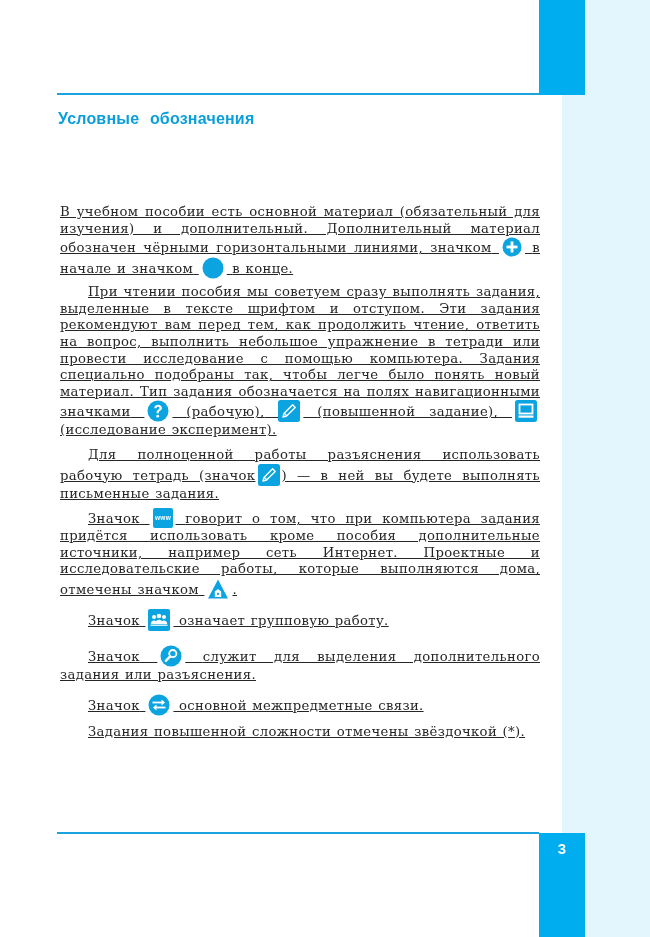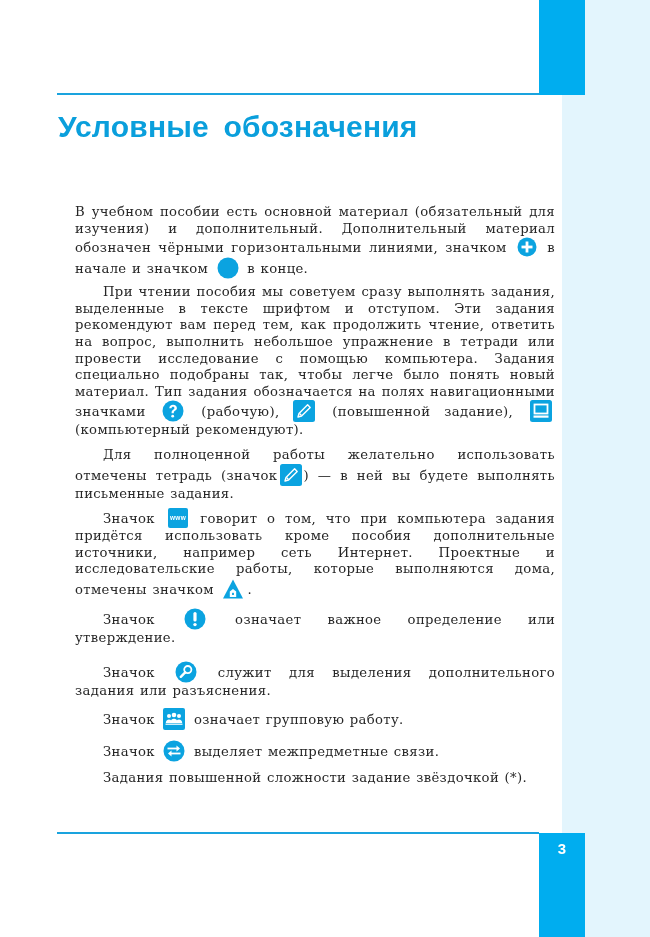--- a/index.html
+++ b/index.html
@@ -14,27 +14,27 @@
   .bar-top { position: absolute; left: 539px; top: 0; width: 46px; height: 95px; background: #00adef; }
   .bar-bot { position: absolute; left: 539px; top: 833px; width: 46px; height: 104px; background: #00adef; }
   .rule-top { position: absolute; left: 57px; top: 93px; width: 482px; height: 2px; background: #1aa3de; }
   .rule-bot { position: absolute; left: 57px; top: 832px; width: 482px; height: 2px; background: #1aa3de; }
   .page-num {
     position: absolute; left: 539px; top: 840px; width: 46px; text-align: center;
     font-family: "Liberation Sans", sans-serif; font-weight: bold; font-size: 15px; color: #ffffff;
   }
   .title {
     position: absolute; left: 58px; top: 110px;
-    font-family: "Liberation Sans", sans-serif; font-weight: bold; font-size: 30px;
+    font-family: "Liberation Sans", sans-serif; font-weight: bold; font-size: 16px;
     color: #0a9fdc; word-spacing: 6px; letter-spacing: 0.2px;
   }
   .content {
-    position: absolute; left: 75px; top: 204px; width: 480px;
+    position: absolute; left: 60px; top: 204px; width: 480px;
     font-size: 13.2px; line-height: 16.6px; color: #262626;
-    text-align: justify; letter-spacing: 0.35px; word-spacing: 1px;
+    text-align: justify; letter-spacing: 0.35px; word-spacing: 1px; text-decoration: underline;
   }
   .content p { margin: 0; }
   .content p.ind { text-indent: 28px; }
   .p1 { }
   .p2 { margin-top: 5px !important; }
   .p3 { margin-top: 8px !important; }
   .p4 { margin-top: 6px !important; }
   .p5 { margin-top: 8px !important; }
   .p6 { margin-top: 14px !important; }
   .p7 { margin-top: 9px !important; }
@@ -90,89 +90,80 @@
           <rect x="0" y="0" width="22" height="22" rx="2.5" fill="#0ba3e0"></rect>
           <path d="M5 17l1-3.6 8.6-8.6 2.6 2.6-8.6 8.6z" fill="none" stroke="#fff" stroke-width="1.4" stroke-linejoin="round"></path>
           <path d="M6.5 13.5l2 2" stroke="#fff" stroke-width="1.2"></path>
         </svg></span>
     <span>(повышенной задание),</span>
     <span class="ic big"><svg viewBox="0 0 22 22">
           <rect x="0" y="0" width="22" height="22" rx="2.5" fill="#0ba3e0"></rect>
           <rect x="4.5" y="4.5" width="13" height="9" fill="none" stroke="#fff" stroke-width="1.8"></rect>
           <rect x="3.5" y="15.5" width="15" height="2.2" fill="#fff"></rect>
         </svg></span>
-    <span>(компьютерный рекомендуют).</span>
+    <span>(исследование эксперимент).</span>
   </p>
 
   <p class="ind p3">
-    <span>Для полноценной работы желательно использовать отмечены тетрадь (значок</span><span class="ic big" style="margin-right:1px;"><svg viewBox="0 0 22 22">
+    <span>Для полноценной работы разъяснения использовать рабочую тетрадь (значок</span><span class="ic big" style="margin-right:1px;"><svg viewBox="0 0 22 22">
           <rect x="0" y="0" width="22" height="22" rx="2.5" fill="#0ba3e0"></rect>
           <path d="M5 17l1-3.6 8.6-8.6 2.6 2.6-8.6 8.6z" fill="none" stroke="#fff" stroke-width="1.4" stroke-linejoin="round"></path>
           <path d="M6.5 13.5l2 2" stroke="#fff" stroke-width="1.2"></path>
         </svg></span><span>) — в ней вы будете выполнять письменные задания.</span>
   </p>
 
   <p class="ind p4">
     <span>Значок</span>
     <span class="ic"><svg viewBox="0 0 20 20">
           <rect x="0" y="0" width="20" height="20" rx="2" fill="#0ba3e0"></rect>
           <text x="10" y="12.3" text-anchor="middle" font-family="Liberation Sans, sans-serif" font-size="6.5" font-weight="bold" fill="#fff">www</text>
         </svg></span>
     <span>говорит о том, что при компьютера задания придётся использовать кроме пособия дополнительные источники, например сеть Интернет. Проектные и исследовательские работы, которые выполняются дома, отмечены значком</span>
     <span class="ic big"><svg viewBox="0 0 22 22">
           <path d="M11 1.5L21 20.5H1z" fill="#0ba3e0"></path>
           <path d="M7.8 19v-5.5L11 11l3.2 2.5V19z" fill="#fff"></path>
           <rect x="10.1" y="14.8" width="1.8" height="2.2" fill="#0ba3e0"></rect>
         </svg></span><span>.</span>
   </p>
 
-  <p class="ind p5">
-    <span>Значок</span>
-    <span class="ic big"><svg viewBox="0 0 22 22">
-          <circle cx="11" cy="11" r="10.5" fill="#0ba3e0"></circle>
-          <rect x="9.4" y="4" width="3.2" height="9.5" rx="1.6" fill="#fff"></rect>
-          <circle cx="11" cy="16.6" r="1.7" fill="#fff"></circle>
-        </svg></span>
-    <span>означает важное определение или утверждение.</span>
-  </p>
-
-  <p class="ind p6">
-    <span>Значок</span>
-    <span class="ic big"><svg viewBox="0 0 22 22">
-          <circle cx="11" cy="11" r="10.5" fill="#0ba3e0"></circle>
-          <circle cx="12.8" cy="8.6" r="3.6" fill="none" stroke="#fff" stroke-width="1.8"></circle>
-          <path d="M10.2 11.3L5.8 15.8" stroke="#fff" stroke-width="2.4" stroke-linecap="round"></path>
-        </svg></span>
-    <span>служит для выделения дополнительного задания или разъяснения.</span>
-  </p>
 
   <p class="ind p7">
     <span>Значок</span>
     <span class="ic big"><svg viewBox="0 0 22 22">
           <rect x="0" y="0" width="22" height="22" rx="2" fill="#0ba3e0"></rect>
           <circle cx="6" cy="8" r="2" fill="#fff"></circle>
           <circle cx="11" cy="7" r="2.3" fill="#fff"></circle>
           <circle cx="16" cy="8" r="2" fill="#fff"></circle>
           <path d="M2.8 15c0-2.3 1.4-3.6 3.2-3.6s3.2 1.3 3.2 3.6z" fill="#fff"></path>
           <path d="M7.4 15c0-2.7 1.6-4.2 3.6-4.2s3.6 1.5 3.6 4.2z" fill="#fff"></path>
           <path d="M12.8 15c0-2.3 1.4-3.6 3.2-3.6s3.2 1.3 3.2 3.6z" fill="#fff"></path>
           <rect x="2.5" y="15.6" width="17" height="1.2" fill="#fff"></rect>
         </svg></span>
     <span>означает групповую работу.</span>
   </p>
 
+  <p class="ind p6">
+    <span>Значок</span>
+    <span class="ic big"><svg viewBox="0 0 22 22">
+          <circle cx="11" cy="11" r="10.5" fill="#0ba3e0"></circle>
+          <circle cx="12.8" cy="8.6" r="3.6" fill="none" stroke="#fff" stroke-width="1.8"></circle>
+          <path d="M10.2 11.3L5.8 15.8" stroke="#fff" stroke-width="2.4" stroke-linecap="round"></path>
+        </svg></span>
+    <span>служит для выделения дополнительного задания или разъяснения.</span>
+  </p>
+
   <p class="ind p8">
     <span>Значок</span>
     <span class="ic big"><svg viewBox="0 0 22 22">
           <circle cx="11" cy="11" r="10.5" fill="#0ba3e0"></circle>
           <path d="M4.5 8.5h11" stroke="#fff" stroke-width="1.8"></path>
           <path d="M13.5 5.5l3.5 3-3.5 3z" fill="#fff"></path>
           <path d="M6.5 13.5h11" stroke="#fff" stroke-width="1.8"></path>
           <path d="M8.5 10.5l-3.5 3 3.5 3z" fill="#fff"></path>
         </svg></span>
-    <span>выделяет межпредметные связи.</span>
+    <span>основной межпредметные связи.</span>
   </p>
 
   <p class="ind p9">
-    <span>Задания повышенной сложности задание звёздочкой (*).</span>
+    <span>Задания повышенной сложности отмечены звёздочкой (*).</span>
   </p>
 
 </div>
 
 </body></html>

